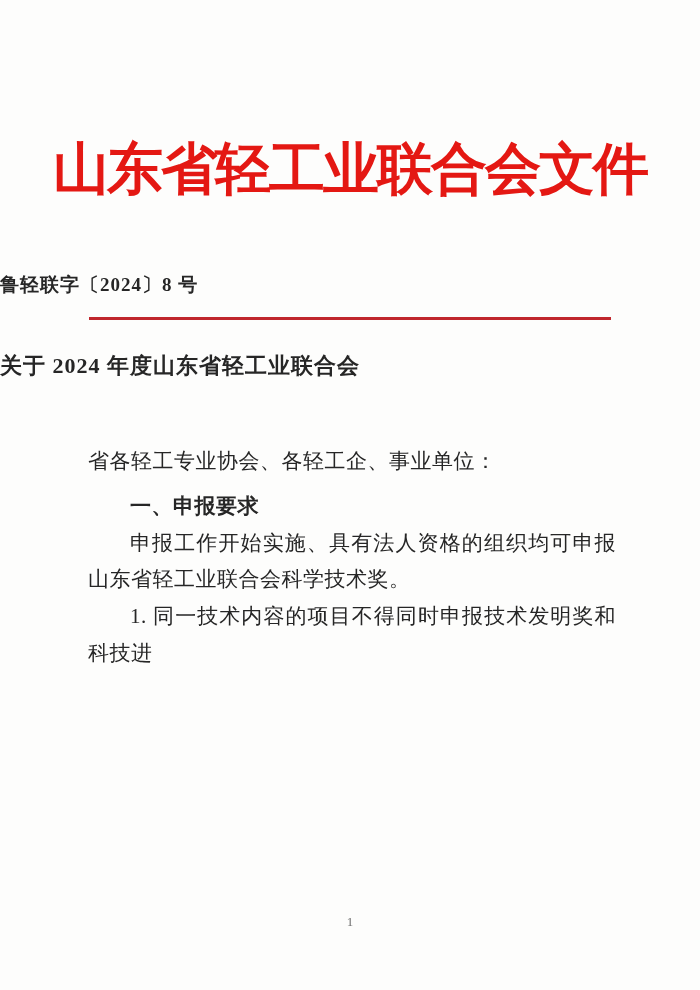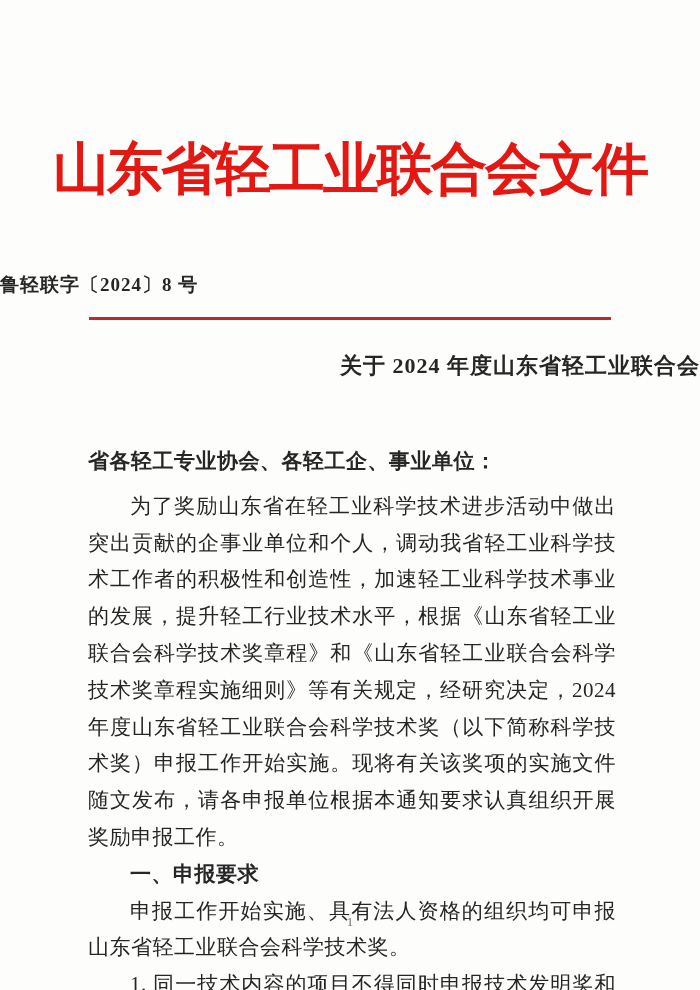--- a/index.html
+++ b/index.html
@@ -52,40 +52,40 @@
     left: 89px;
     width: 522px;
     height: 3px;
     background: var(--rule-red, #c0272d);
   }
   .doc-title {
     position: absolute;
     top: 346px;
     left: 0;
     width: 100%;
-    text-align: right;
+    text-align: left;
     font-size: 22px;
     font-weight: bold;
     line-height: 40px;
     color: var(--body-text, #262626);
     letter-spacing: 1px;
   }
   .content {
     position: absolute;
     top: 443px;
     left: 88px;
     width: 528px;
     font-size: 21px;
     line-height: 36.8px;
     text-align: justify;
     color: var(--body-text, #262626);
     letter-spacing: 0.5px;
   }
   .salutation {
-    font-weight: bold;
+    font-weight: normal;
     margin-bottom: 8px;
   }
   .body-para {
     text-indent: 2em;
     margin: 0;
   }
   .section-heading {
     font-weight: bold;
     text-indent: 2em;
   }
@@ -111,21 +111,20 @@
 
   <div class="red-rule"></div>
 
   <div class="doc-title">
     <div>关于 2024 年度山东省轻工业联合会</div>
   </div>
 
   <div class="content">
     <div class="salutation">省各轻工专业协会、各轻工企、事业单位：</div>
 
-    <p class="body-para">为了奖励山东省在轻工业科学技术进步活动中做出突出贡献的企事业单位和个人，调动我省轻工业科学技术工作者的积极性和创造性，加速轻工业科学技术事业的发展，提升轻工行业技术水平，根据《山东省轻工业联合会科学技术奖章程》和《山东省轻工业联合会科学技术奖章程实施细则》等有关规定，经研究决定，2024 年度山东省轻工业联合会科学技术奖（以下简称科学技术奖）申报工作开始实施。现将有关该奖项的实施文件随文发布，请各申报单位根据本通知要求认真组织开展奖励申报工作。</p>
 
     <div class="section-heading">一、申报要求</div>
 
     <p class="body-para">申报工作开始实施、具有法人资格的组织均可申报山东省轻工业联合会科学技术奖。</p>
 
     <p class="body-para">1. 同一技术内容的项目不得同时申报技术发明奖和科技进</p>
   </div>
 
   <div class="page-number">1</div>
 

